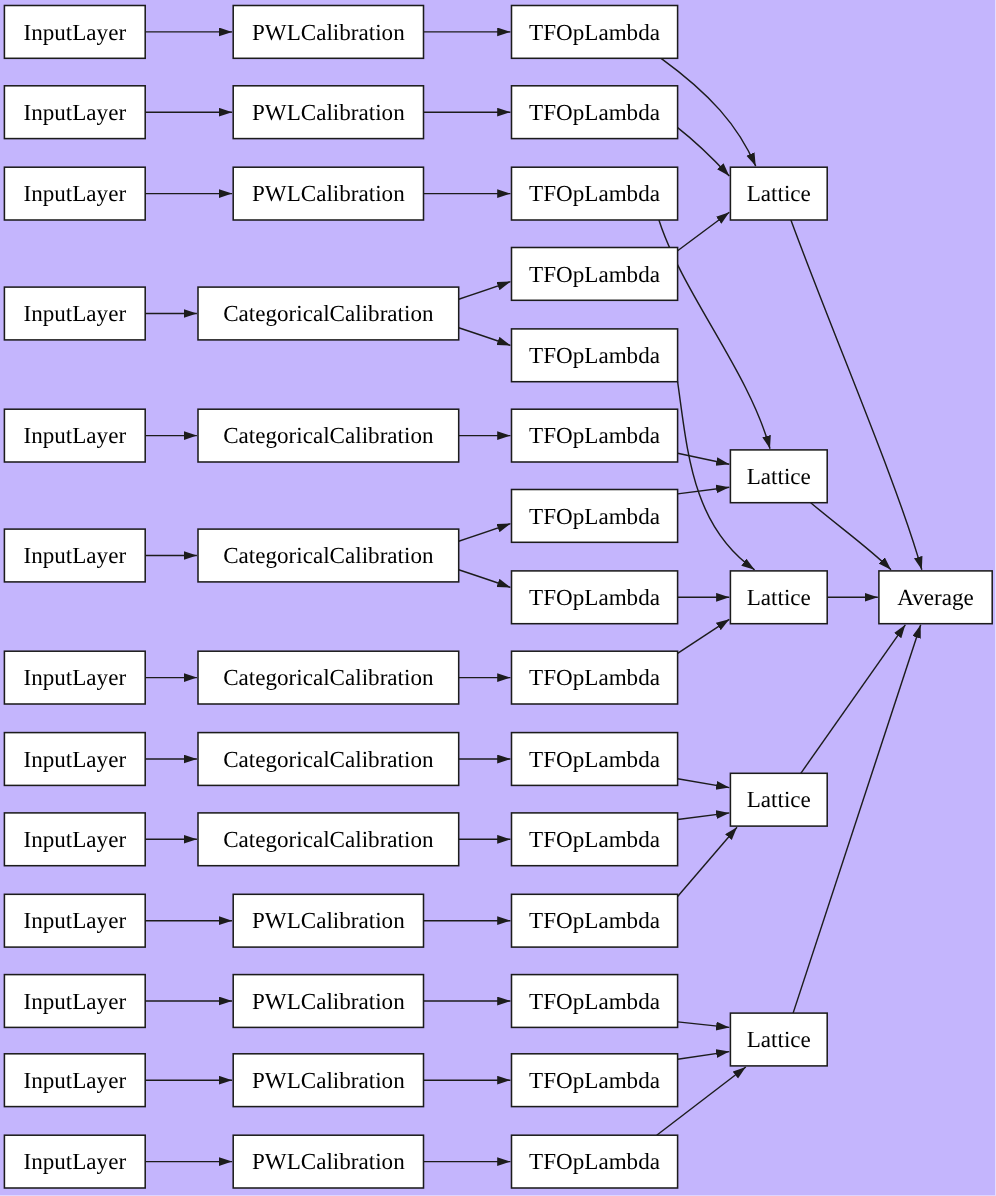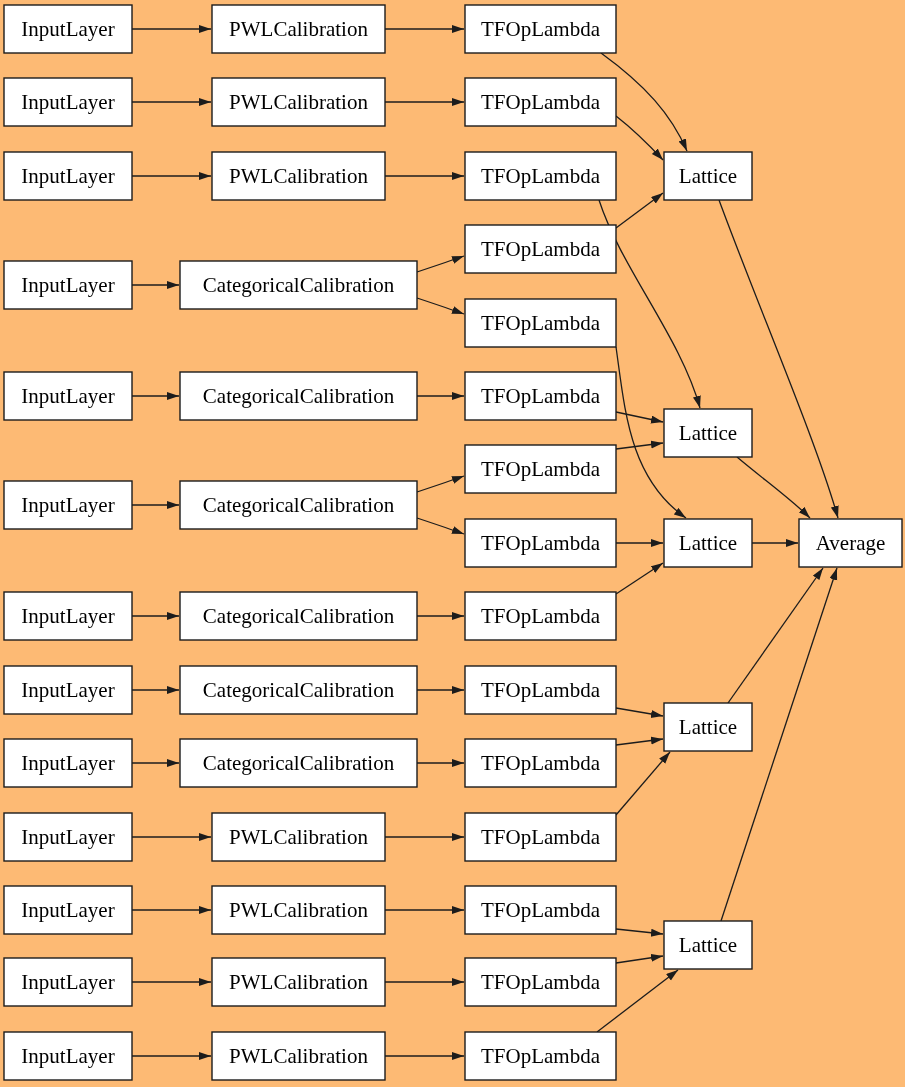--- a/index.html
+++ b/index.html
@@ -23,21 +23,21 @@
     stroke-width: 1.4px;
   }
   svg path.edge {
     fill: none;
     stroke-width: 1.3px;
   }
 </style>
 </head>
 <body>
 
-<div class="canvas-wrap" style="background: #fdba74;">
+<div class="canvas-wrap" style="background: #c4b5fd;">
   <svg id="diagram-svg" width="905" height="1087" viewBox="0 0 905 1087" xmlns="http://www.w3.org/2000/svg">
     <defs>
       <marker id="arrowhead" markerUnits="userSpaceOnUse" markerWidth="14" markerHeight="10" refX="12" refY="4" orient="auto">
         <path id="arrowhead-shape" d="M0,0 L12,4 L0,8 Z" fill="#1c1c1c"></path>
       </marker>
     </defs>
     <g id="edges-layer">
         <path class="edge" d="M132,29 L211,29" stroke="#1c1c1c" marker-end="url(#arrowhead)"></path>
         <path class="edge" d="M132,102 L211,102" stroke="#1c1c1c" marker-end="url(#arrowhead)"></path>
         <path class="edge" d="M132,176 L211,176" stroke="#1c1c1c" marker-end="url(#arrowhead)"></path>

